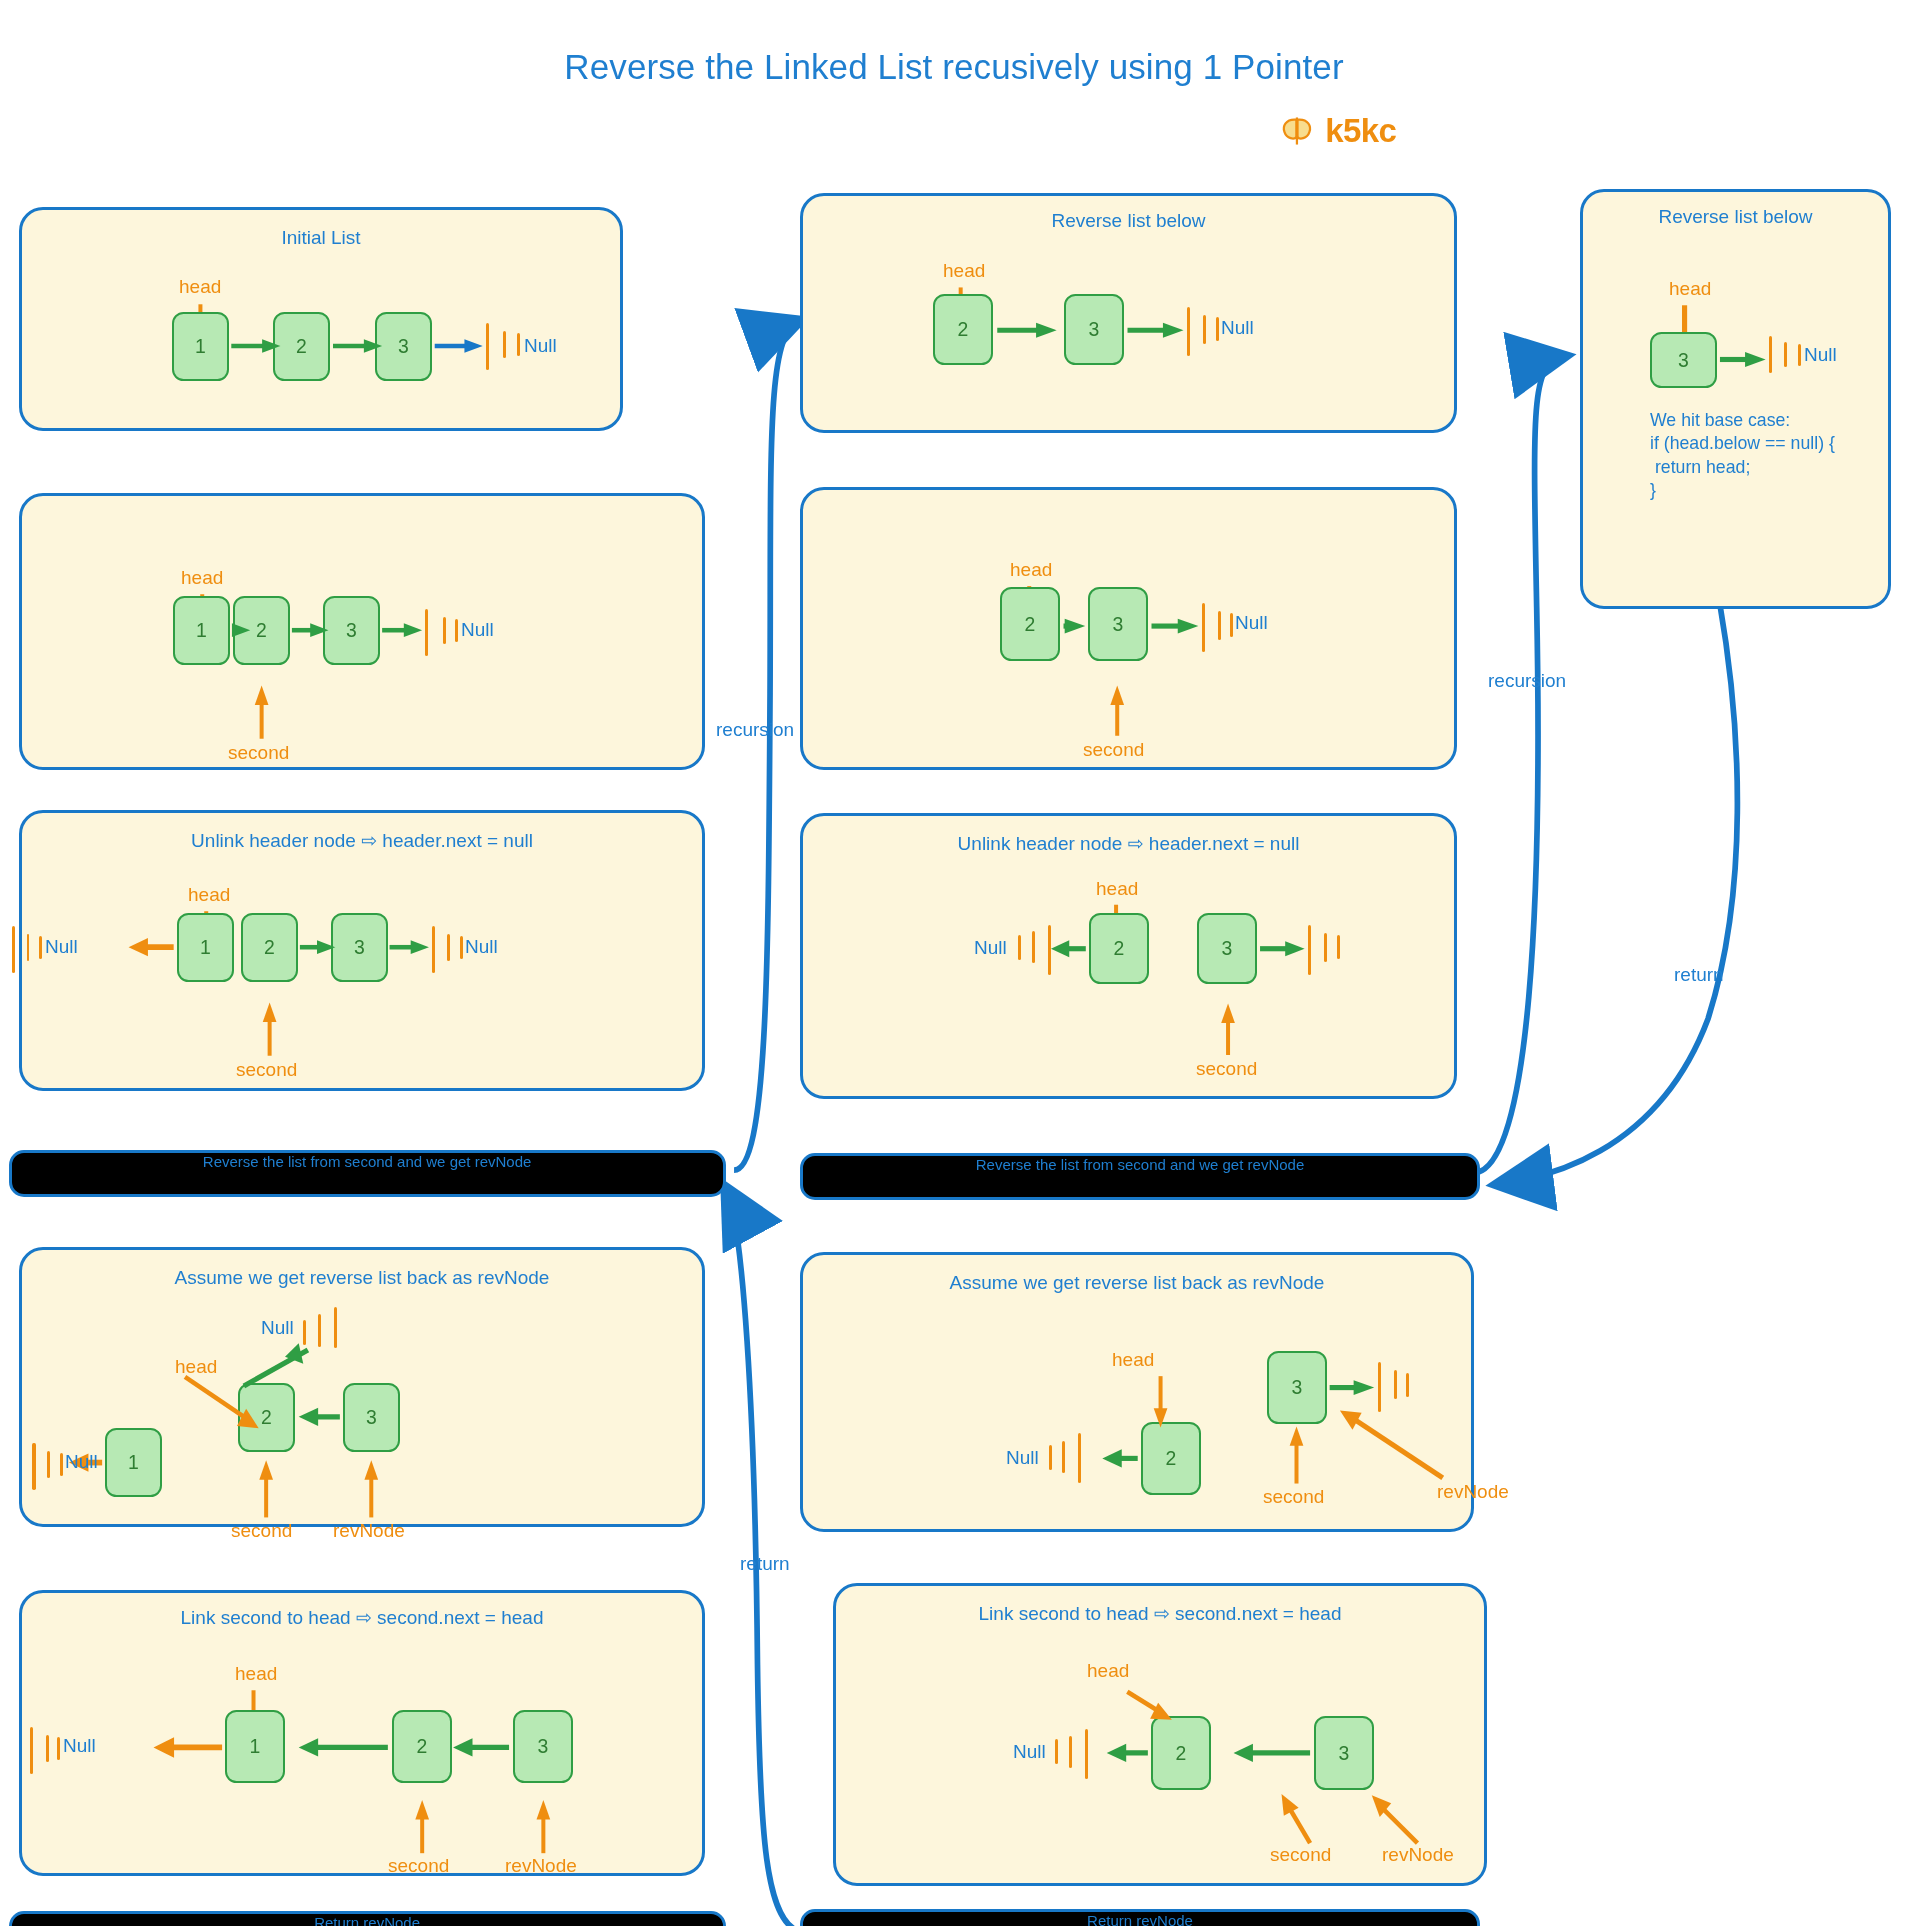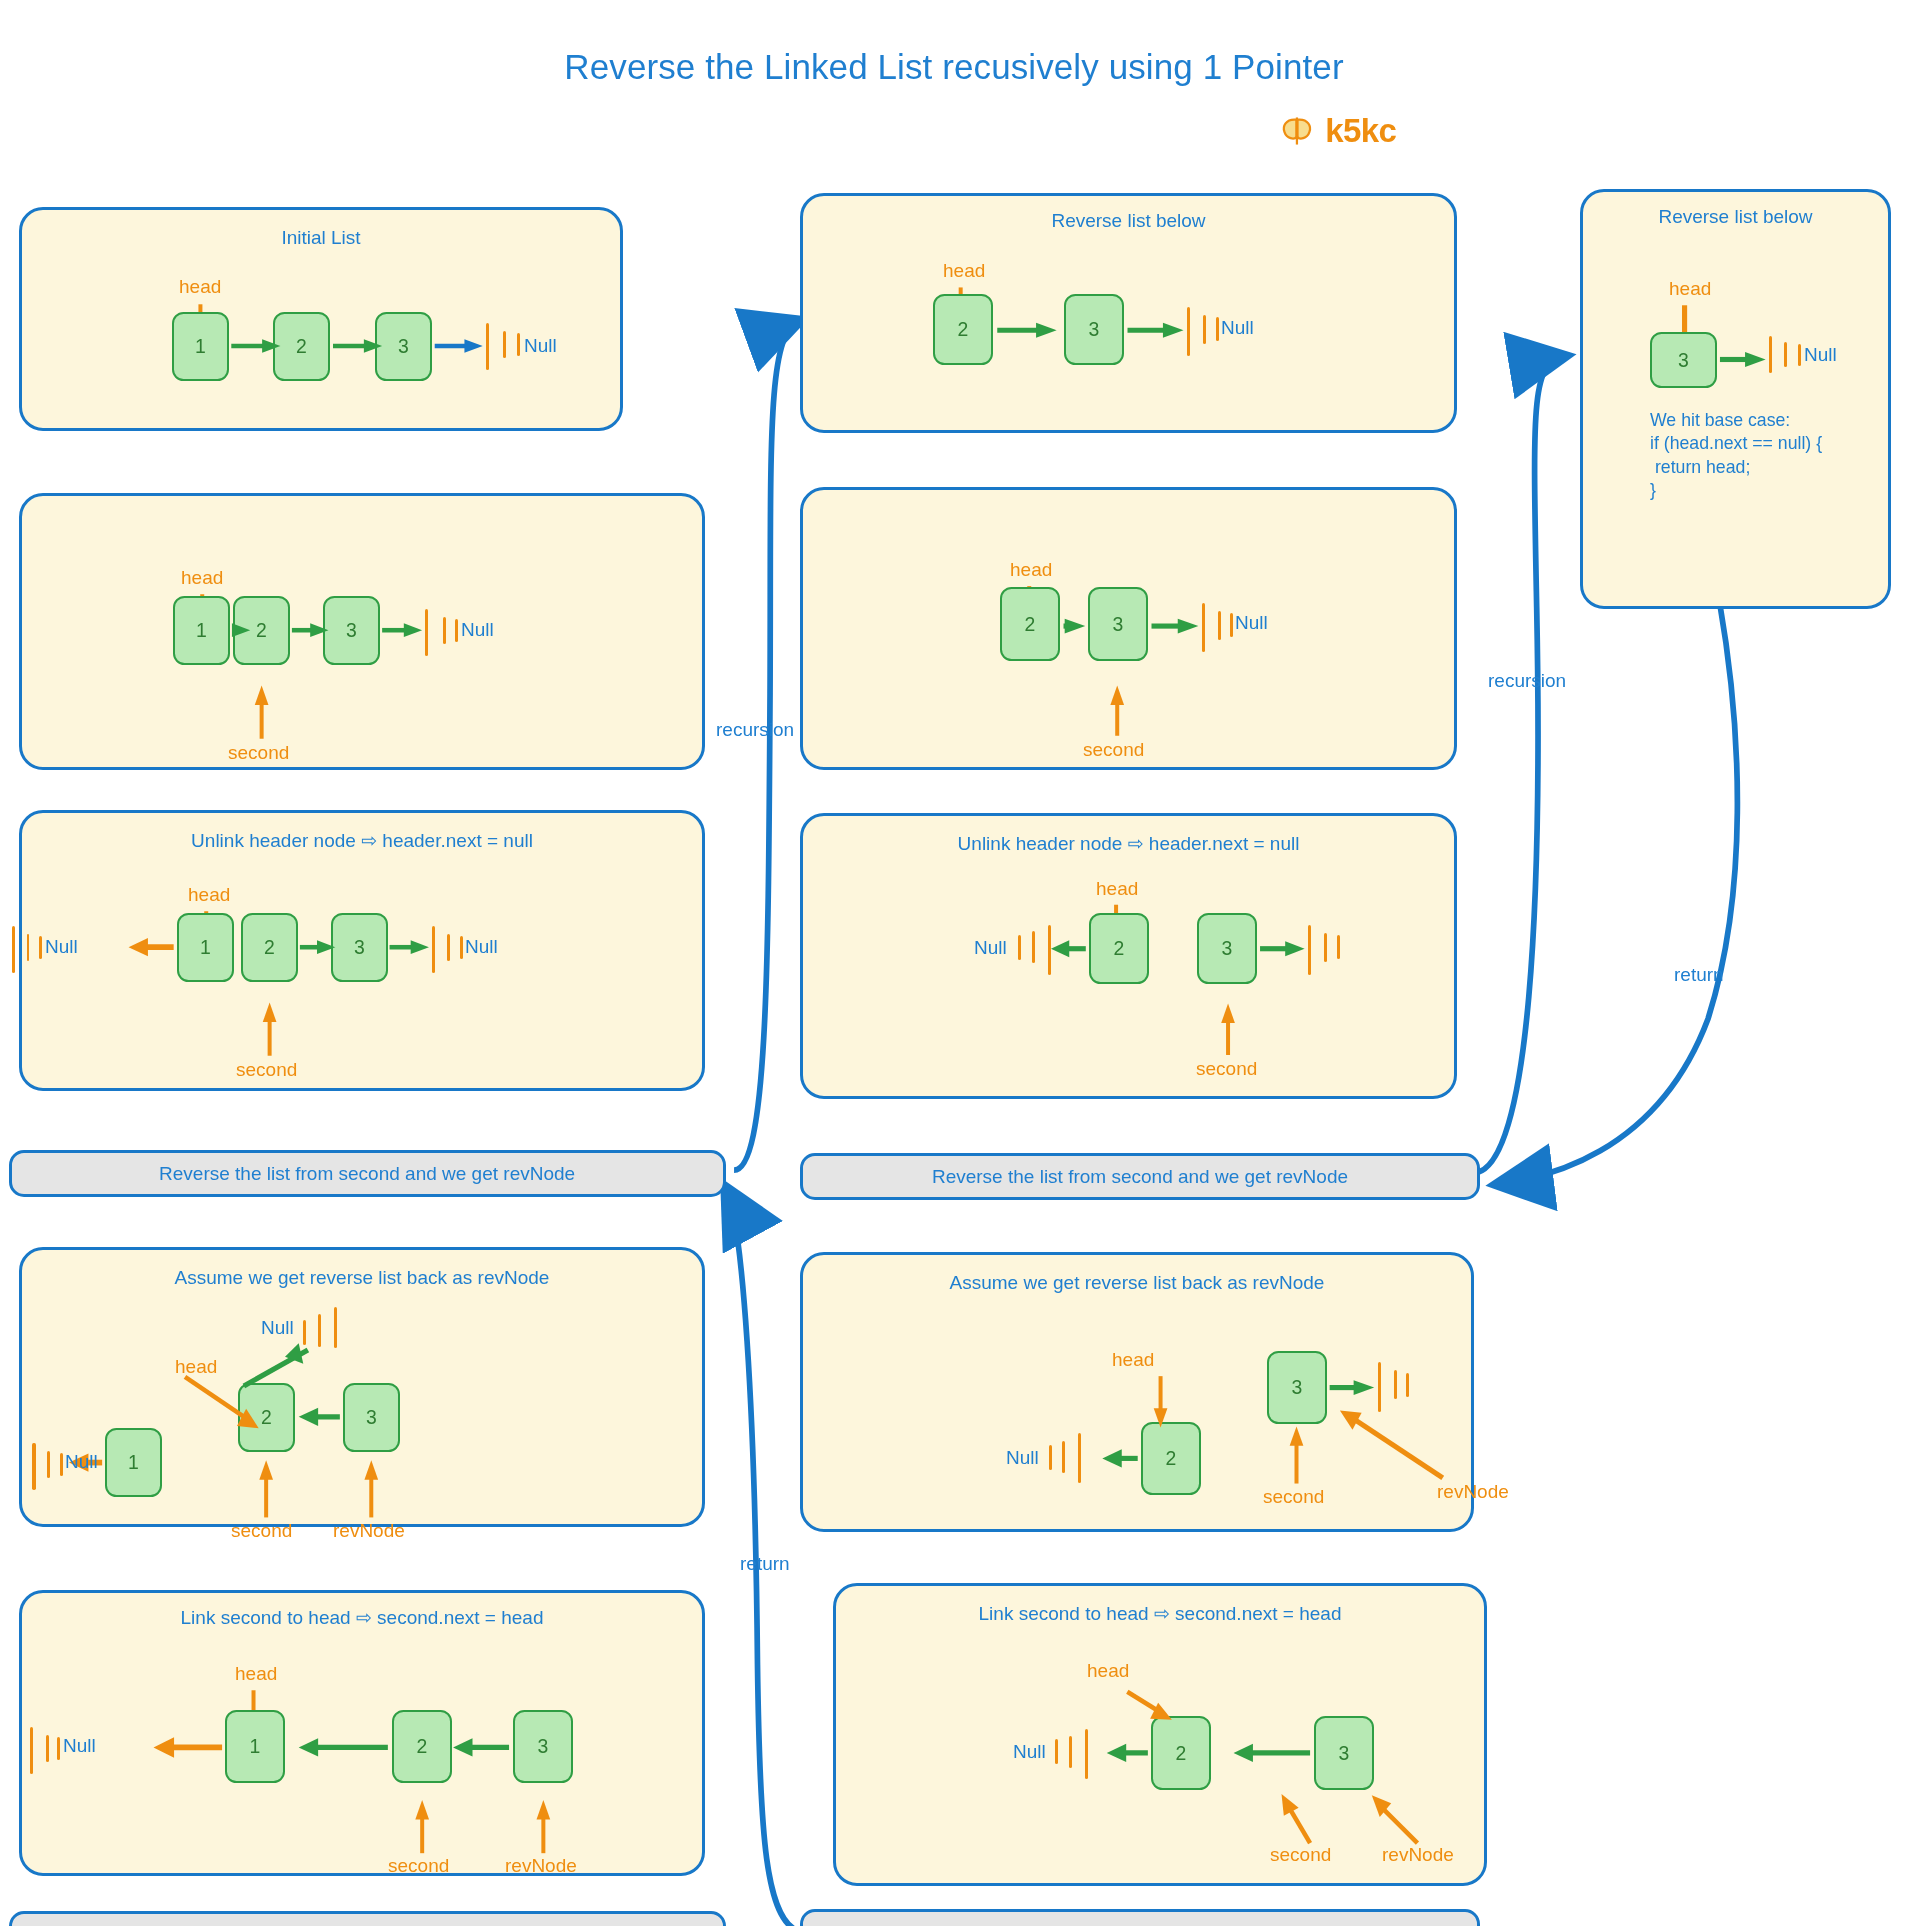--- a/index.html
+++ b/index.html
@@ -30,26 +30,26 @@
     background:#fdf6dc;
     border:3.4px solid #1878c8;
     border-radius:24px;
     box-sizing:border-box;
   }
   .panel .ptitle{
     position:absolute;left:0;width:100%;text-align:center;
     color:#1f7fd0;font-size:19px;line-height:23px;
   }
   .bar{
-    background:#e5e5e5;
+    background:#000000;
     border:3.4px solid #1878c8;
     border-radius:15px;
     box-sizing:border-box;
-    display:flex;align-items:center;justify-content:center;
-    color:#1f7fd0;font-size:19px;
+    display:flex;justify-content:center;
+    color:#1f7fd0;font-size:15px;
   }
   .codeblk{
     position:absolute;color:#1f7fd0;font-size:17.7px;line-height:23.4px;white-space:pre;
   }
 
   
   .node{
     position:absolute;
     background:#b7e9b4;
     border:2.9px solid #2f9e44;
@@ -466,19 +466,19 @@
     <svg class="abs" style="left:0;top:0" width="311" height="420" viewBox="0 0 545 735">
       <path d="M240,293 L288,293" stroke="#2f9e44" stroke-width="9" fill="none"></path>
       <path d="M284,280 L320,293 L284,306 z" fill="#2f9e44"></path>
     </svg>
     <div class="nullbar tall" style="left:186px;top:144px;height:37px"></div>
     <div class="nullbar" style="left:201px;top:150px;height:25px"></div>
     <div class="nullbar" style="left:215px;top:152px;height:22px"></div>
     <div class="nulltxt" style="left:221px;top:152px">Null</div>
 
     <div class="codeblk" style="left:67px;top:217px">We hit base case:
-if (head.next == null) {
+if (head.below == null) {
  return head;
 }</div>
   </div>
 
 </div>
 
 
 </body></html>

